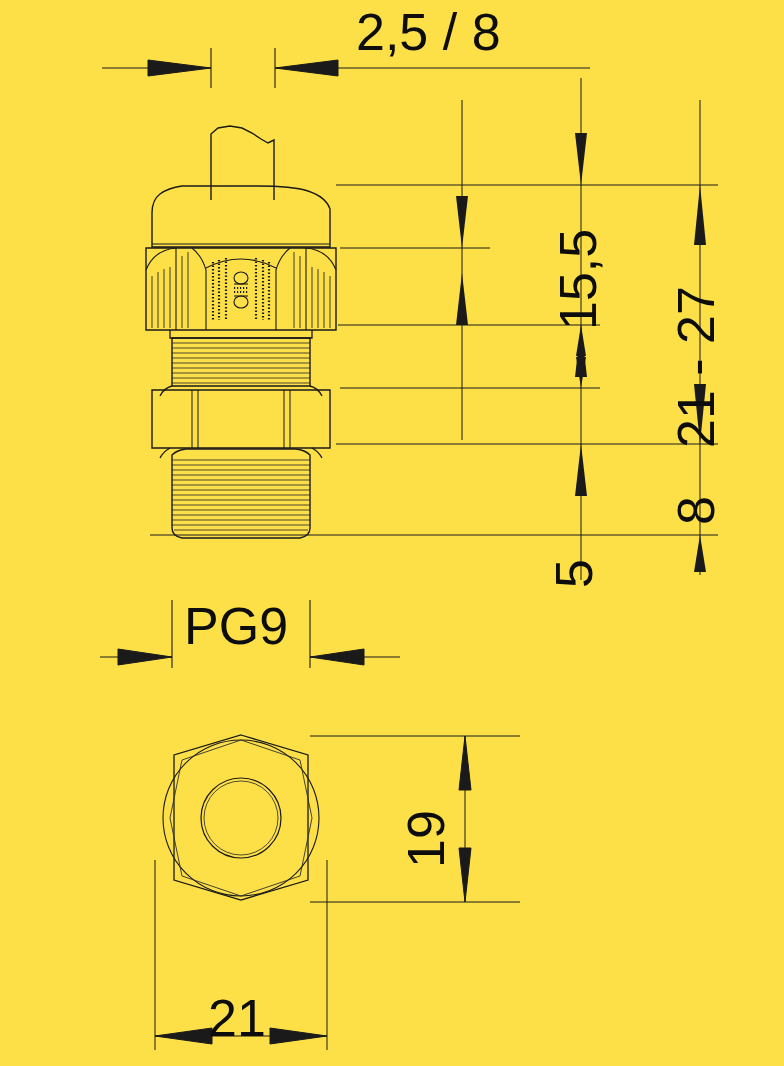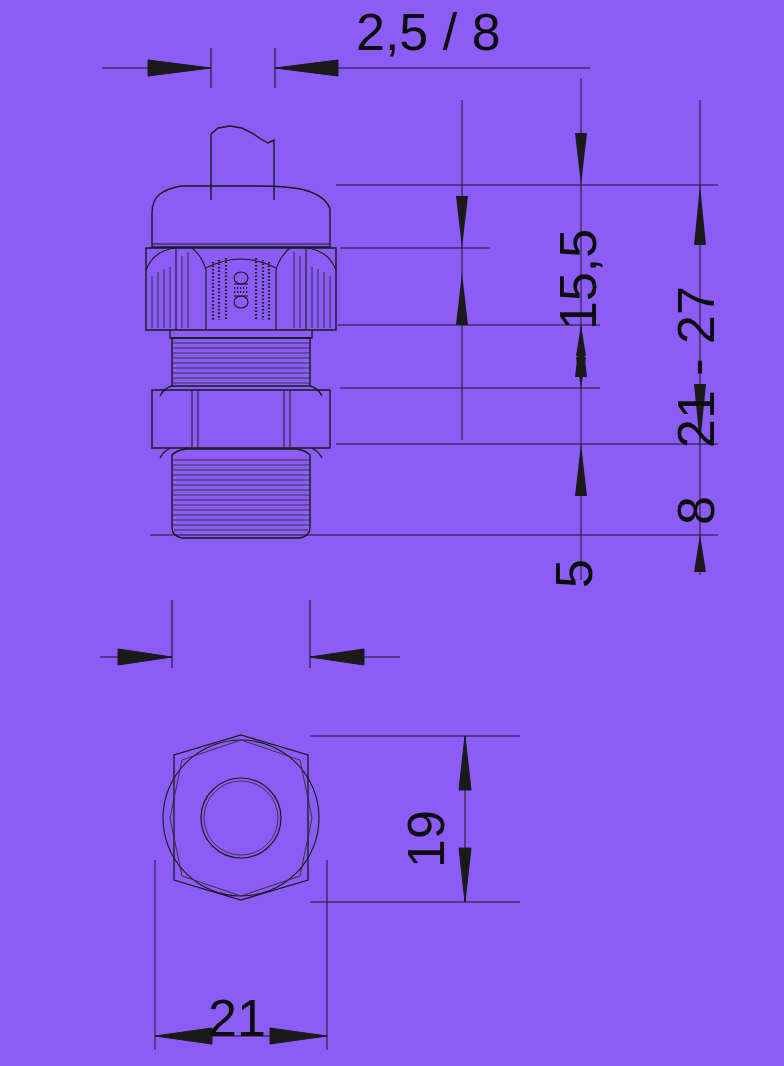--- a/index.html
+++ b/index.html
@@ -1,17 +1,17 @@
 <!DOCTYPE html>
 <html><head>
 <meta charset="utf-8">
 <style>
   html,body{margin:0;padding:0;background:#ffffff;}
   body{width:784px;height:1066px;overflow:hidden;font-family:"Liberation Sans",sans-serif;}
-  #root{position:relative;width:784px;height:1066px;background:#8b5cf6;}
+  #root{position:relative;width:784px;height:1066px;background:#fde047;}
   #dwg{position:absolute;left:0;top:0;width:784px;height:1066px;}
   .dimtext{
     position:absolute;
     font-family:"Liberation Sans",sans-serif;
     font-weight:400;
     color:#0d0d0d;
     white-space:nowrap;
     line-height:1;
     user-select:none;
   }
@@ -261,18 +261,19 @@
   <div class="dimtext" style="left:356px;top:6px;font-size:52px;">2,5 / 8</div>
 
   <div class="dimtext rot90" style="left:552px;top:330px;font-size:52px;">15,5</div>
 
   <div class="dimtext rot90" style="left:670px;top:448px;font-size:52px;">21 - 27</div>
 
   <div class="dimtext rot90" style="left:670px;top:525px;font-size:52px;">8</div>
 
   <div class="dimtext rot90" style="left:548px;top:588px;font-size:52px;">5</div>
 
+  <div class="dimtext" style="left:184px;top:600px;font-size:52px;">PG9</div>
 
   <div class="dimtext rot90" style="left:400px;top:868px;font-size:52px;">19</div>
 
   <div class="dimtext" style="left:208px;top:992px;font-size:52px;">21</div>
 
 </div>
 
 </body></html>

